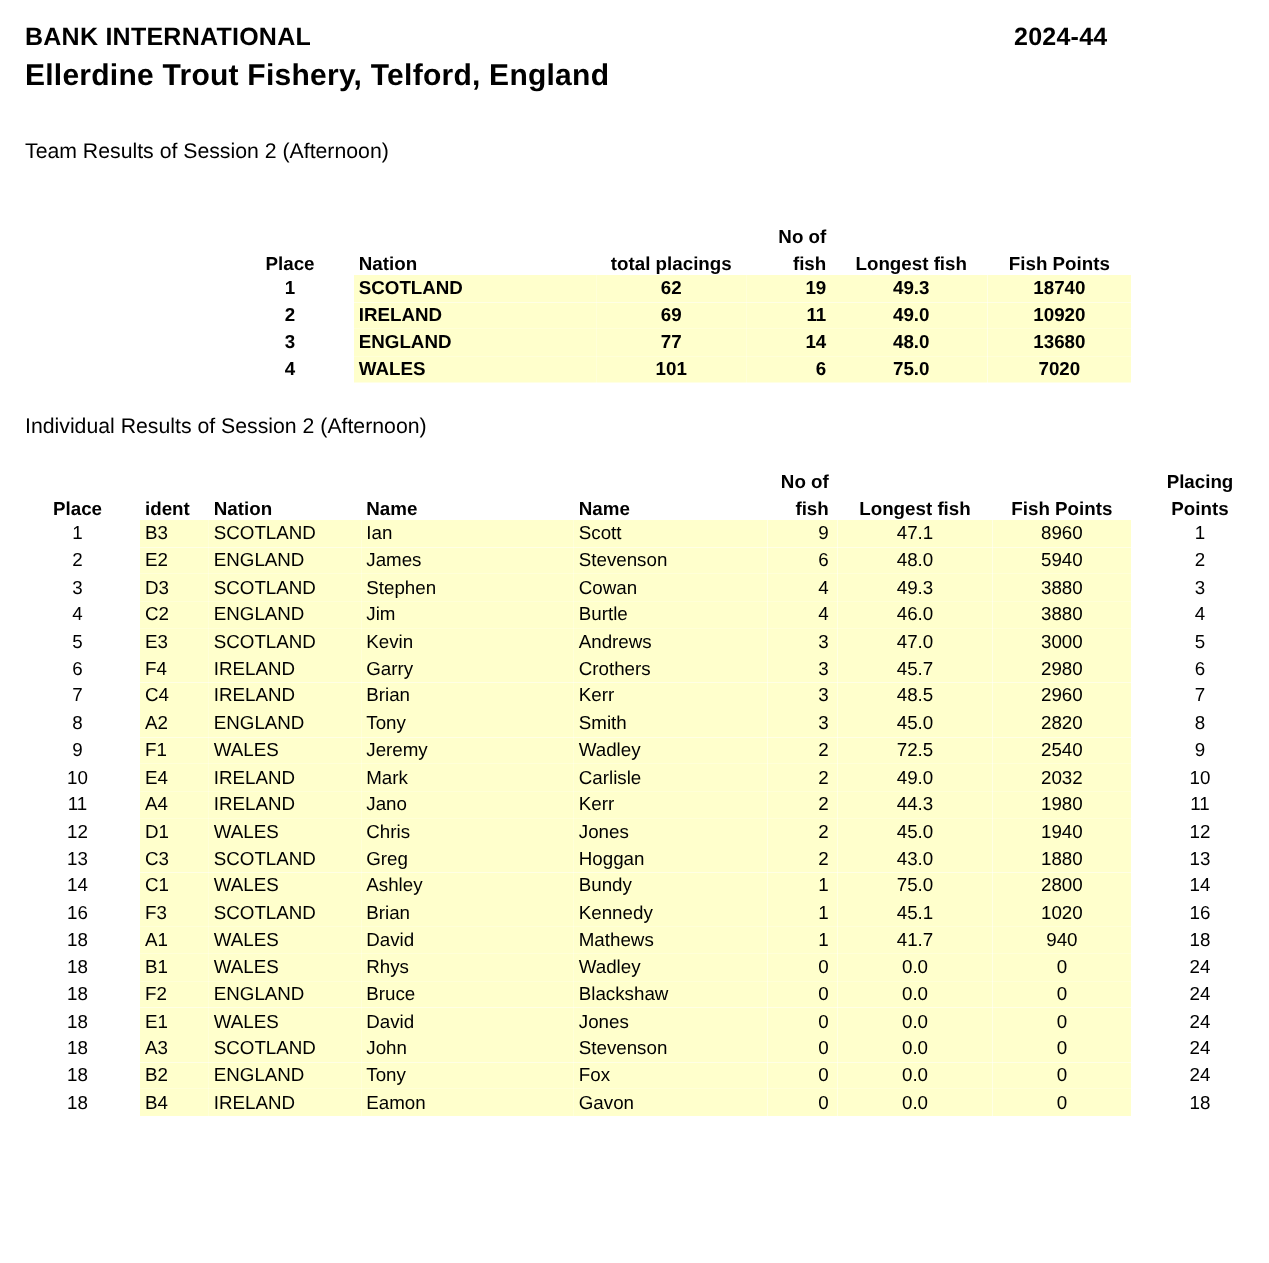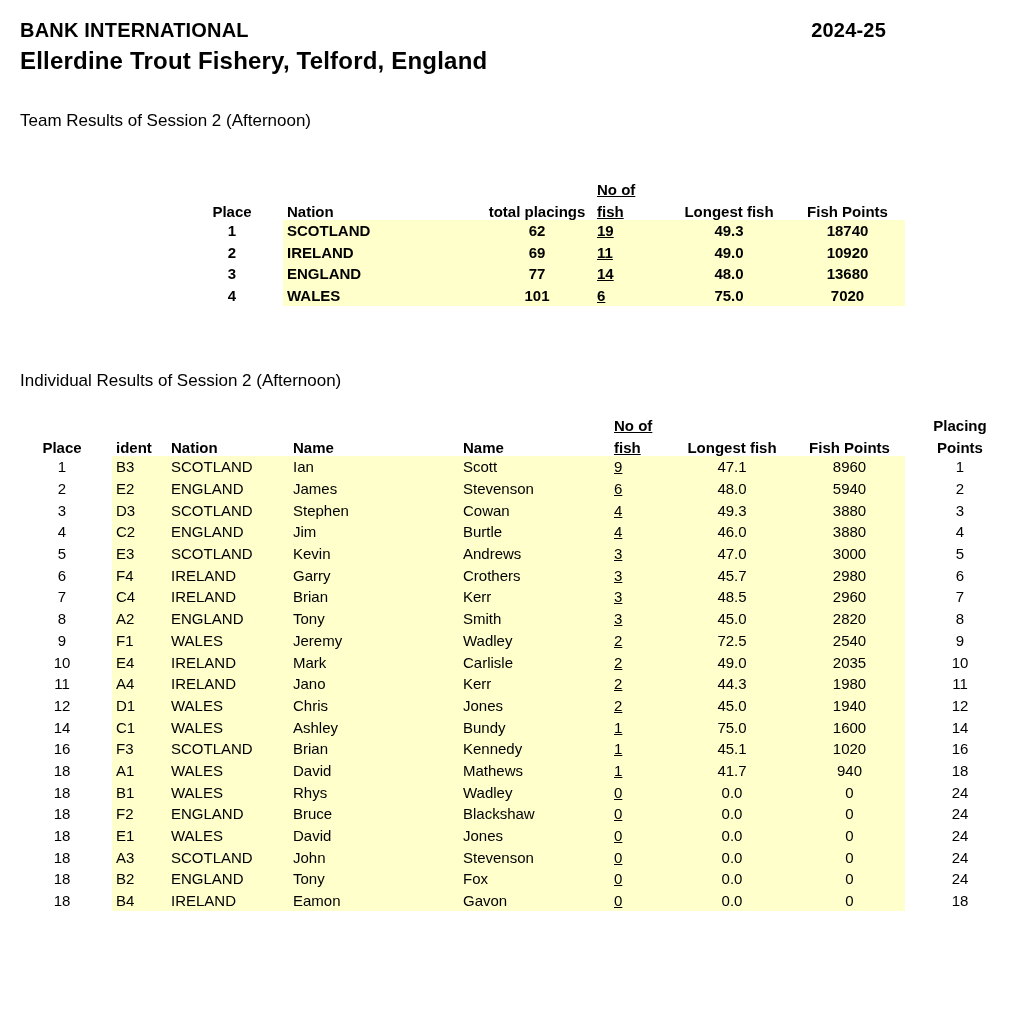--- a/index.html
+++ b/index.html
@@ -11,47 +11,47 @@
     overflow:hidden;
     background:#ffffff;
     color:#000;
     font-family:"Liberation Sans", sans-serif;
   }
   .doc-header { display:flex; justify-content:space-between; align-items:flex-start; margin-left:20px; width:866px; }
   .doc-title, .season-label { font-size:20px; font-weight:bold; line-height:25px; letter-spacing:0.2px; }
   .doc-subtitle { margin:5px 0 0 20px; font-size:24px; font-weight:bold; line-height:25px; letter-spacing:0.2px; }
   .section-title { margin-left:20px; font-size:17px; font-weight:normal; line-height:22px; }
   .team-title { margin-top:37px; }
-  .ind-title { margin-top:64px; }
+  .ind-title { margin-top:24px; }
 
   table { border-collapse:collapse; table-layout:fixed; }
   th, td { padding:0; overflow:hidden; white-space:nowrap; font-size:15px; }
   thead th { font-weight:bold; height:22px; vertical-align:bottom; }
 
   .team-table { margin:44px 0 0 205px; width:700px; }
   .team-table td { font-weight:bold; height:21.5px; }
 
   .ind-table { margin:20px 0 0 28px; width:987px; }
   .ind-table td { font-weight:normal; height:21.7px; }
 
   .left   { text-align:left;  padding-left:4px; }
   .center { text-align:center; }
-  .right  { text-align:left; padding-right:7px;text-decoration:underline; }
+  .right  { text-align:right; padding-right:7px; }
   .pr24   { padding-right:24px; }
   .pr16   { padding-right:16px; }
   .hl     { background:#FFFFCC; }
 </style>
 </head>
 <body>
 
 <div class="page">
 
   <div class="doc-header">
     <div class="doc-title">BANK INTERNATIONAL</div>
-    <div class="season-label">2024-25</div>
+    <div class="season-label">2024-44</div>
   </div>
   <div class="doc-subtitle">Ellerdine Trout Fishery, Telford, England</div>
 
   <div class="section-title team-title">Team Results of Session 2 (Afternoon)</div>
 
   <table class="team-table">
     <colgroup>
       <col style="width:78px">
         <col style="width:194px">
         <col style="width:120px">
@@ -252,21 +252,21 @@
           <td class="center">9</td>
         </tr>
         <tr>
           <td class="center pr16">10</td>
           <td class="left hl">E4</td>
           <td class="left hl">IRELAND</td>
           <td class="left hl">Mark</td>
           <td class="left hl">Carlisle</td>
           <td class="right hl">2</td>
           <td class="center hl">49.0</td>
-          <td class="center hl">2035</td>
+          <td class="center hl">2032</td>
           <td class="center">10</td>
         </tr>
         <tr>
           <td class="center pr16">11</td>
           <td class="left hl">A4</td>
           <td class="left hl">IRELAND</td>
           <td class="left hl">Jano</td>
           <td class="left hl">Kerr</td>
           <td class="right hl">2</td>
           <td class="center hl">44.3</td>
@@ -278,28 +278,39 @@
           <td class="left hl">D1</td>
           <td class="left hl">WALES</td>
           <td class="left hl">Chris</td>
           <td class="left hl">Jones</td>
           <td class="right hl">2</td>
           <td class="center hl">45.0</td>
           <td class="center hl">1940</td>
           <td class="center">12</td>
         </tr>
         <tr>
+          <td class="center pr16">13</td>
+          <td class="left hl">C3</td>
+          <td class="left hl">SCOTLAND</td>
+          <td class="left hl">Greg</td>
+          <td class="left hl">Hoggan</td>
+          <td class="right hl">2</td>
+          <td class="center hl">43.0</td>
+          <td class="center hl">1880</td>
+          <td class="center">13</td>
+        </tr>
+        <tr>
           <td class="center pr16">14</td>
           <td class="left hl">C1</td>
           <td class="left hl">WALES</td>
           <td class="left hl">Ashley</td>
           <td class="left hl">Bundy</td>
           <td class="right hl">1</td>
           <td class="center hl">75.0</td>
-          <td class="center hl">1600</td>
+          <td class="center hl">2800</td>
           <td class="center">14</td>
         </tr>
         <tr>
           <td class="center pr16">16</td>
           <td class="left hl">F3</td>
           <td class="left hl">SCOTLAND</td>
           <td class="left hl">Brian</td>
           <td class="left hl">Kennedy</td>
           <td class="right hl">1</td>
           <td class="center hl">45.1</td>

